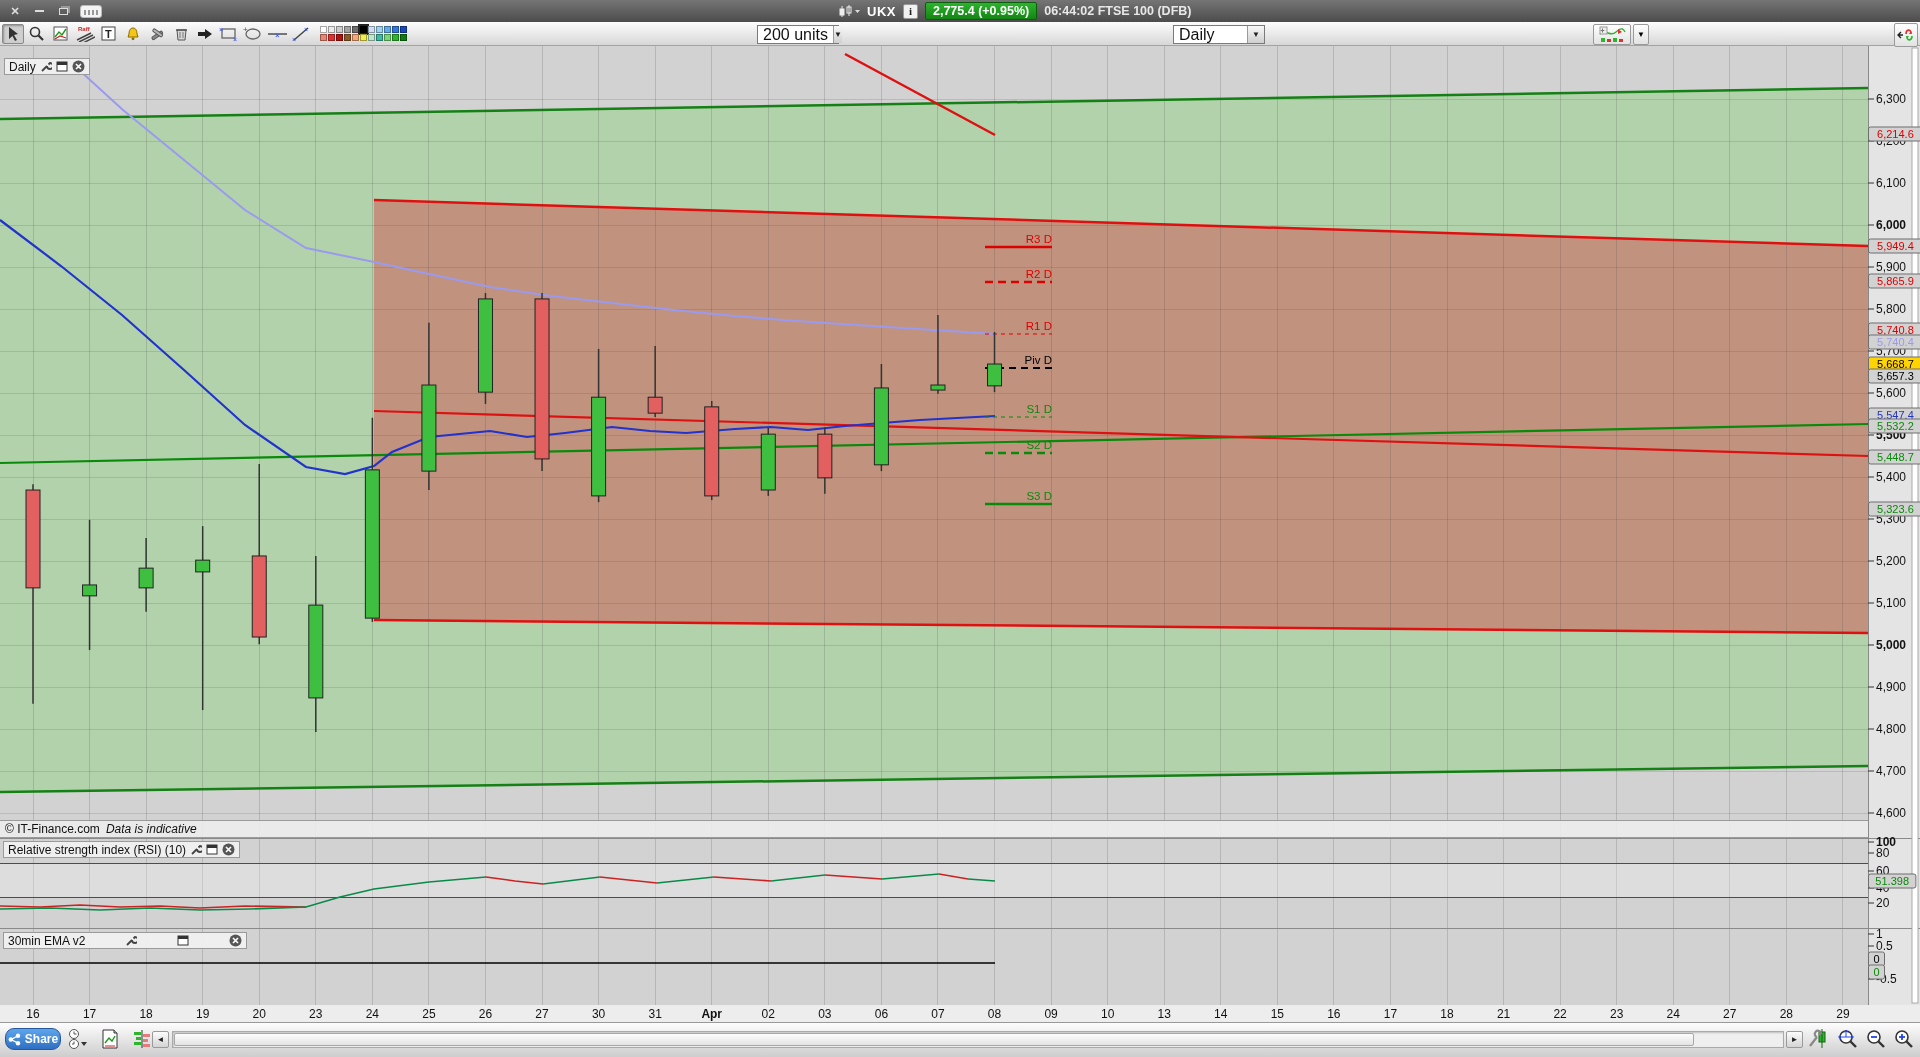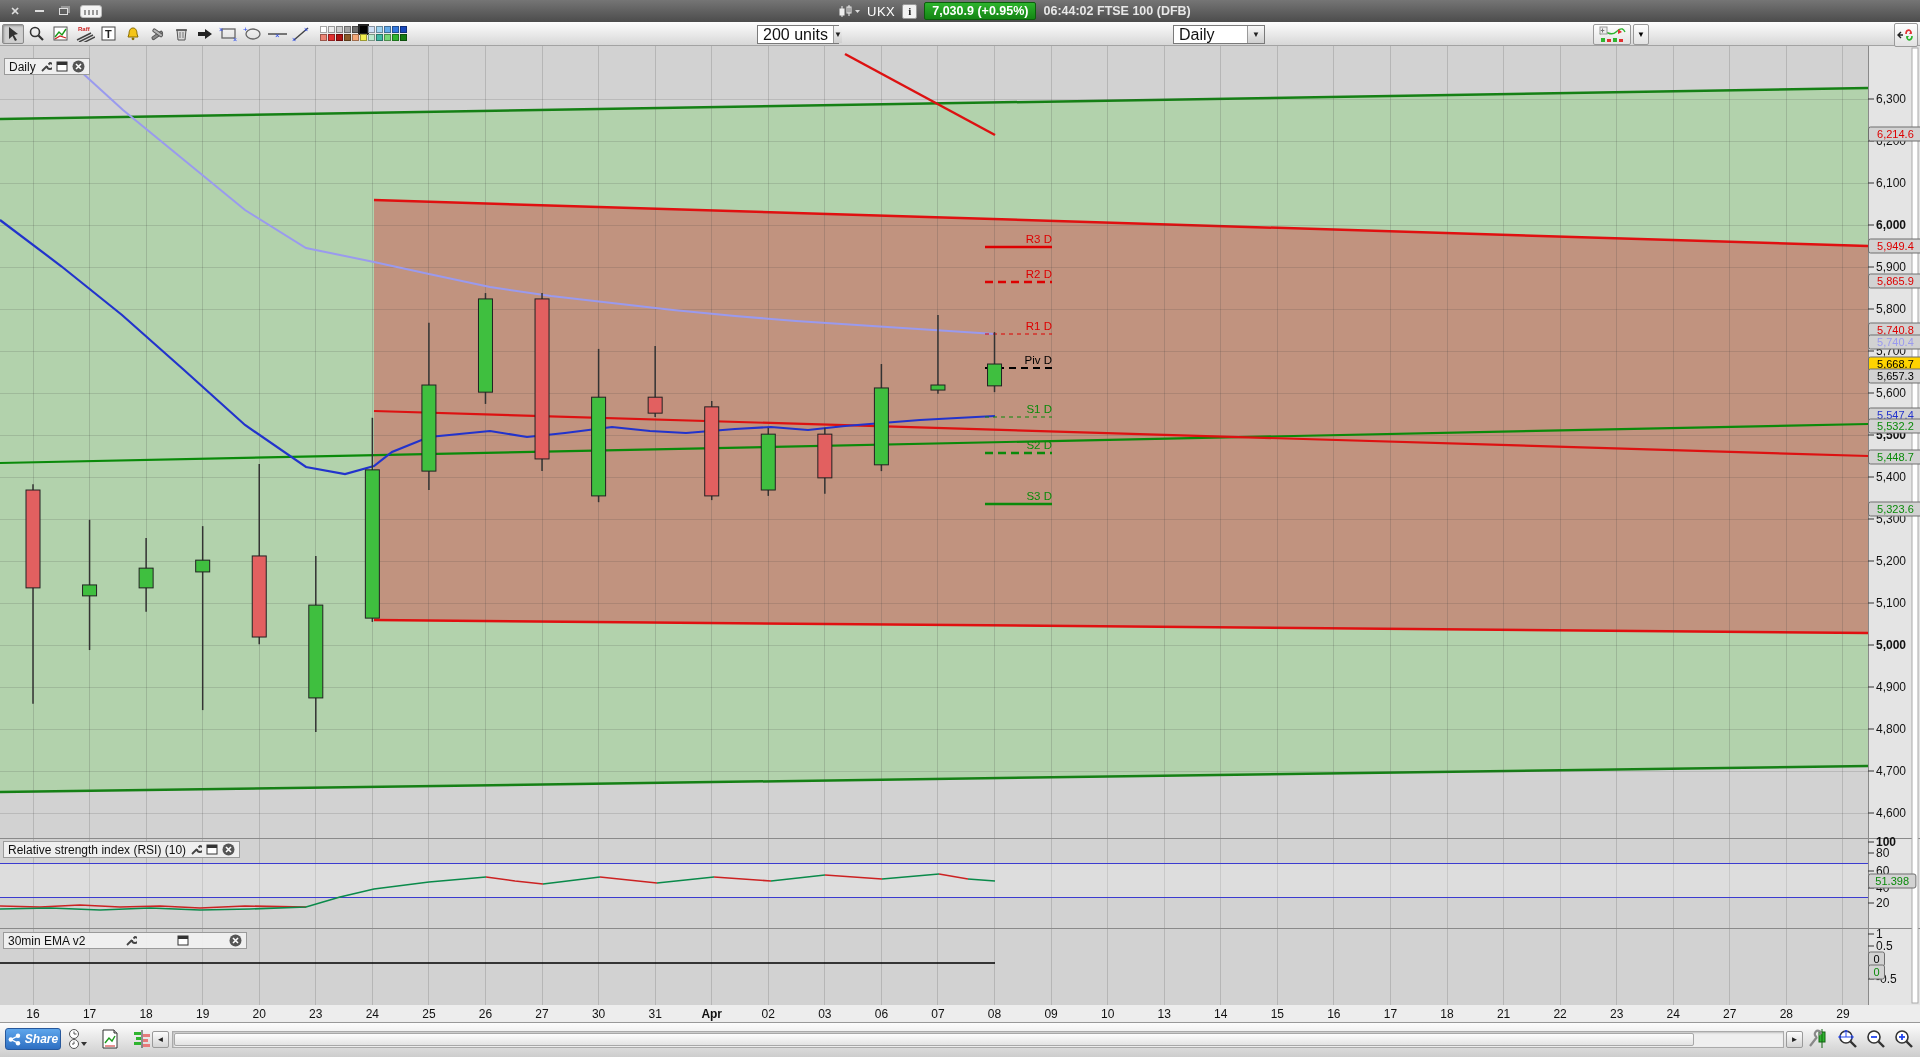--- a/index.html
+++ b/index.html
@@ -12,21 +12,21 @@
   .titlebar{position:absolute;left:0;top:0;width:1920px;height:22px;z-index:30;
     background:linear-gradient(#757575,#4c4c4c);display:flex;align-items:center;color:#eee;}
   .tb-glyph{width:18px;height:14px;margin-left:6px;display:flex;align-items:center;justify-content:center;
     font-size:11px;font-weight:bold;color:#ddd;cursor:default;}
   .tb-min{width:9px;height:2px;background:#ddd;}
   .tb-restore{width:9px;height:7px;border:1px solid #ddd;box-shadow:2px -2px 0 0 #999;}
   .kbd-chip{width:22px;height:13px;margin-left:8px;background:#f4f4f4;border:1px solid #bbb;border-radius:3px;
     background-image:repeating-linear-gradient(90deg,#999 0 2px,transparent 2px 4px);
     background-size:14px 5px;background-position:3px 4px;background-repeat:no-repeat;}
   .tb-center{position:absolute;left:838px;top:0;height:22px;display:flex;align-items:center;gap:7px;}
-  .tb-sym{font-size:13px;font-weight:normal;color:#fff;letter-spacing:.5px;text-align:right;}
+  .tb-sym{font-size:13px;font-weight:bold;color:#fff;letter-spacing:.5px;text-align:right;}
   .info-chip{width:15px;height:15px;background:#f2f2f2;border:1px solid #999;border-radius:2px;
     color:#222;font-size:11px;font-weight:bold;display:flex;align-items:center;justify-content:center;font-family:"Liberation Serif",serif;}
   .price-badge{background:linear-gradient(#2cb32c,#148514);border:1px solid #0b5e0b;border-radius:2px;
     color:#fff;font-size:12.5px;font-weight:bold;padding:1px 7px;}
   .tb-status{font-size:12.5px;font-weight:bold;color:#e8e8e8;}
 
   
   .toolbar{position:absolute;left:0;top:22px;width:1920px;height:24px;z-index:30;
     background:linear-gradient(#fdfdfd,#d7d7d7);border-bottom:1px solid #a3a3a3;
     display:flex;align-items:center;}
@@ -49,23 +49,23 @@
   .chip-icon{display:flex;align-items:center;justify-content:center;}
 
   .copy-bar{position:absolute;left:0;top:820px;width:1868px;height:18px;z-index:15;background:rgba(236,236,236,.92);
     border-top:1px solid #9a9a9a;border-bottom:1px solid #9a9a9a;font-size:12px;color:#111;
     display:flex;align-items:center;padding-left:5px;gap:6px;}
   .copy-bar .note{font-style:italic;}
 
   
   .bottombar{position:absolute;left:0;top:1022px;width:1920px;height:35px;z-index:30;
     background:linear-gradient(#fdfdfd,#cdcdcd);border-top:1px solid #999;}
-  .share-btn{position:absolute;left:5px;top:5px;width:56px;height:22px;border-radius:3px;
+  .share-btn{position:absolute;left:5px;top:5px;width:56px;height:22px;border-radius:9px;
     background:linear-gradient(#5ea6ec,#2e6fc2);border:1px solid #27589c;color:#fff;font-size:12px;font-weight:bold;
-    display:flex;align-items:center;justify-content:center;gap:4px;font-style:italic;}
+    display:flex;align-items:center;justify-content:center;gap:4px;}
   .bb-icon{position:absolute;top:5px;width:24px;height:22px;display:flex;align-items:center;justify-content:center;}
   .scroll-btn{position:absolute;top:8px;width:17px;height:17px;background:linear-gradient(#fcfcfc,#d4d4d4);
     border:1px solid #9a9a9a;border-radius:2px;display:flex;align-items:center;justify-content:center;font-size:8px;color:#222;}
   .scroll-track{position:absolute;left:172px;top:8px;width:1612px;height:17px;background:#efefef;
     border:1px solid #aaa;box-shadow:inset 1px 1px 2px rgba(0,0,0,.2);}
   .scroll-thumb{position:absolute;left:1px;top:1px;width:1520px;height:13px;background:linear-gradient(#fdfdfd,#e3e3e3);
     border:1px solid #a8a8a8;border-radius:2px;}
 </style>
 </head>
 <body>
@@ -341,21 +341,21 @@
               <rect x="2" y="5" width="4" height="6"></rect>
               <line x1="4" y1="2" x2="4" y2="13"></line>
               <rect x="9" y="3" width="4" height="6" fill="none"></rect>
               <line x1="11" y1="1" x2="11" y2="12"></line>
             </g>
             <path d="M17 6 l5 0 -2.5 3 z" fill="#ddd"></path>
           </svg>
       </span>
       <span class="tb-sym">UKX</span>
       <span class="info-chip">i</span>
-      <span class="price-badge">7,030.9 (+0.95%)</span>
+      <span class="price-badge">2,775.4 (+0.95%)</span>
       <span class="tb-status">06:44:02 FTSE 100 (DFB)</span>
     </div>
   </div>
 
   <div class="toolbar">
     <div class="tool-btn sel">
       <svg width="14" height="15">
           <path d="M3 1 L12 8 L8 9 L11 14 L9 15 L6.5 10 L3 13 Z" fill="#333"></path>
         </svg>
       </div>
@@ -512,20 +512,24 @@
         </svg>
       </span>
     <span class="chip-icon">
         <svg width="13" height="13">
           <circle cx="6.5" cy="6.5" r="6" fill="#555"></circle>
           <path d="M4 4 L9 9 M9 4 L4 9" stroke="#fff" stroke-width="1.6"></path>
         </svg>
       </span>
   </div>
 
+  <div class="copy-bar">
+    <span>© IT-Finance.com</span>
+    <span class="note">Data is indicative</span>
+  </div>
 
   <div class="pane-chip" style="left:3px;top:841px;">
     <span>Relative strength index (RSI) (10)</span>
     <span class="chip-icon">
         <svg width="12" height="12">
           <path d="M2 10 L7 5 M7 5 a3 3 0 1 0 3-3 l-1.5 1.5" fill="none" stroke="#444" stroke-width="1.8"></path>
         </svg>
       </span>
     <span class="chip-icon">
         <svg width="12" height="11">

